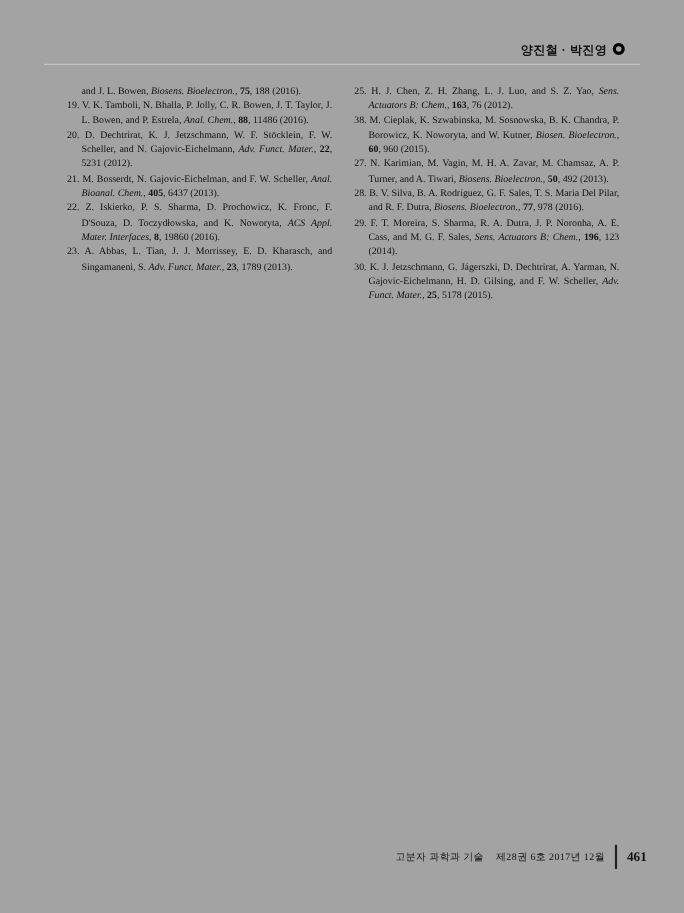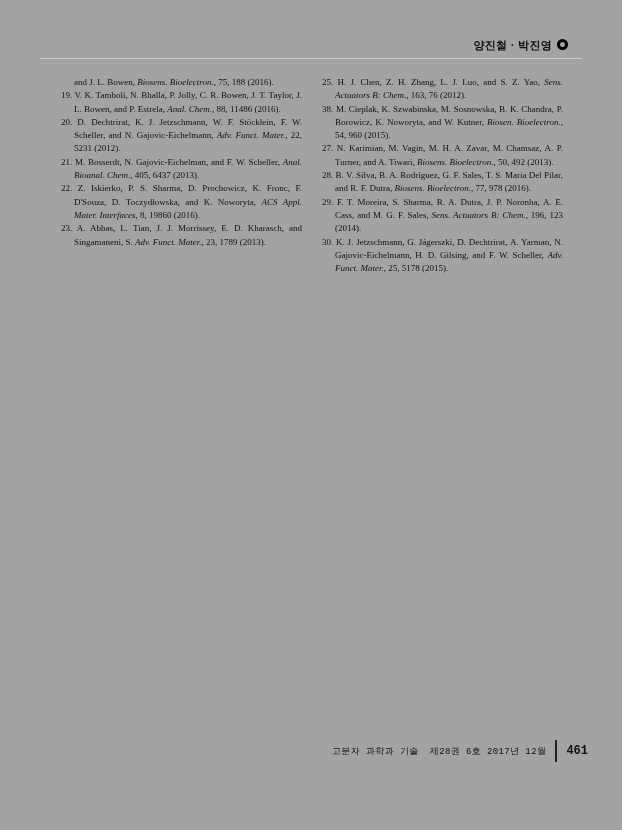--- a/index.html
+++ b/index.html
@@ -50,27 +50,27 @@
     margin: 0;
     font-size: 9px;
     line-height: 13.3px;
     text-align: justify;
     padding-left: 13px;
     text-indent: -13px;
     color: #111111;
   }
   .ref.cont { text-indent: 0; }
   .it { font-style: italic; }
-  .bd { font-weight: 400; }
+  .bd { font-weight: 700; }
   .footer {
     position: absolute;
-    top: 740px; right: 34px;
+    top: 768px; right: 34px;
     display: flex;
     align-items: center;
-    font-family: Liberation Mono, monospace;
+    font-family: Liberation Serif, serif;
     font-size: 9px;
     letter-spacing: 0.4px;
     color: #111111;
     white-space: nowrap;
     text-align: center;
   }
   .fj { margin-right: 11px; }
   .fbar {
     width: 2px; height: 22px;
     background: #222222;
@@ -97,21 +97,21 @@
     <div class="col">
         <p class="ref cont"><span>and J. L. Bowen, </span><span class="it">Biosens. Bioelectron.</span><span>, </span><span class="bd">75</span><span>, 188 (2016).</span></p>
         <p class="ref"><span>19. </span><span>V. K. Tamboli, N. Bhalla, P. Jolly, C. R. Bowen, J. T. Taylor, J. L. Bowen, and P. Estrela, </span><span class="it">Anal. Chem.</span><span>, </span><span class="bd">88</span><span>, 11486 (2016).</span></p>
         <p class="ref"><span>20. </span><span>D. Dechtrirat, K. J. Jetzschmann, W. F. Stöcklein, F. W. Scheller, and N. Gajovic-Eichelmann, </span><span class="it">Adv. Funct. Mater.</span><span>, </span><span class="bd">22</span><span>, 5231 (2012).</span></p>
         <p class="ref"><span>21. </span><span>M. Bosserdt, N. Gajovic-Eichelman, and F. W. Scheller, </span><span class="it">Anal. Bioanal. Chem.</span><span>, </span><span class="bd">405</span><span>, 6437 (2013).</span></p>
         <p class="ref"><span>22. </span><span>Z. Iskierko, P. S. Sharma, D. Prochowicz, K. Fronc, F. D'Souza, D. Toczydłowska, and K. Noworyta, </span><span class="it">ACS Appl. Mater. Interfaces</span><span>, </span><span class="bd">8</span><span>, 19860 (2016).</span></p>
         <p class="ref"><span>23. </span><span>A. Abbas, L. Tian, J. J. Morrissey, E. D. Kharasch, and Singamaneni, S. </span><span class="it">Adv. Funct. Mater.</span><span>, </span><span class="bd">23</span><span>, 1789 (2013).</span></p>
       </div>
     <div class="col">
         <p class="ref"><span>25. </span><span>H. J. Chen, Z. H. Zhang, L. J. Luo, and S. Z. Yao, </span><span class="it">Sens. Actuators B: Chem.</span><span>, </span><span class="bd">163</span><span>, 76 (2012).</span></p>
-        <p class="ref"><span>38. </span><span>M. Cieplak, K. Szwabinska, M. Sosnowska, B. K. Chandra, P. Borowicz, K. Noworyta, and W. Kutner, </span><span class="it">Biosen. Bioelectron.</span><span>, </span><span class="bd">54</span><span>, 960 (2015).</span></p>
+        <p class="ref"><span>38. </span><span>M. Cieplak, K. Szwabinska, M. Sosnowska, B. K. Chandra, P. Borowicz, K. Noworyta, and W. Kutner, </span><span class="it">Biosen. Bioelectron.</span><span>, </span><span class="bd">60</span><span>, 960 (2015).</span></p>
         <p class="ref"><span>27. </span><span>N. Karimian, M. Vagin, M. H. A. Zavar, M. Chamsaz, A. P. Turner, and A. Tiwari, </span><span class="it">Biosens. Bioelectron.</span><span>, </span><span class="bd">50</span><span>, 492 (2013).</span></p>
         <p class="ref"><span>28. </span><span>B. V. Silva, B. A. Rodríguez, G. F. Sales, T. S. Maria Del Pilar, and R. F. Dutra, </span><span class="it">Biosens. Bioelectron.</span><span>, </span><span class="bd">77</span><span>, 978 (2016).</span></p>
         <p class="ref"><span>29. </span><span>F. T. Moreira, S. Sharma, R. A. Dutra, J. P. Noronha, A. E. Cass, and M. G. F. Sales, </span><span class="it">Sens. Actuators B: Chem.</span><span>, </span><span class="bd">196</span><span>, 123 (2014).</span></p>
         <p class="ref"><span>30. </span><span>K. J. Jetzschmann, G. Jágerszki, D. Dechtrirat, A. Yarman, N. Gajovic-Eichelmann, H. D. Gilsing, and F. W. Scheller, </span><span class="it">Adv. Funct. Mater.</span><span>, </span><span class="bd">25</span><span>, 5178 (2015).</span></p>
       </div>
   </div>
 
   <div class="footer">
     <span class="fj">고분자 과학과 기술</span>
     <span class="fi">제28권 6호 2017년 12월</span>

